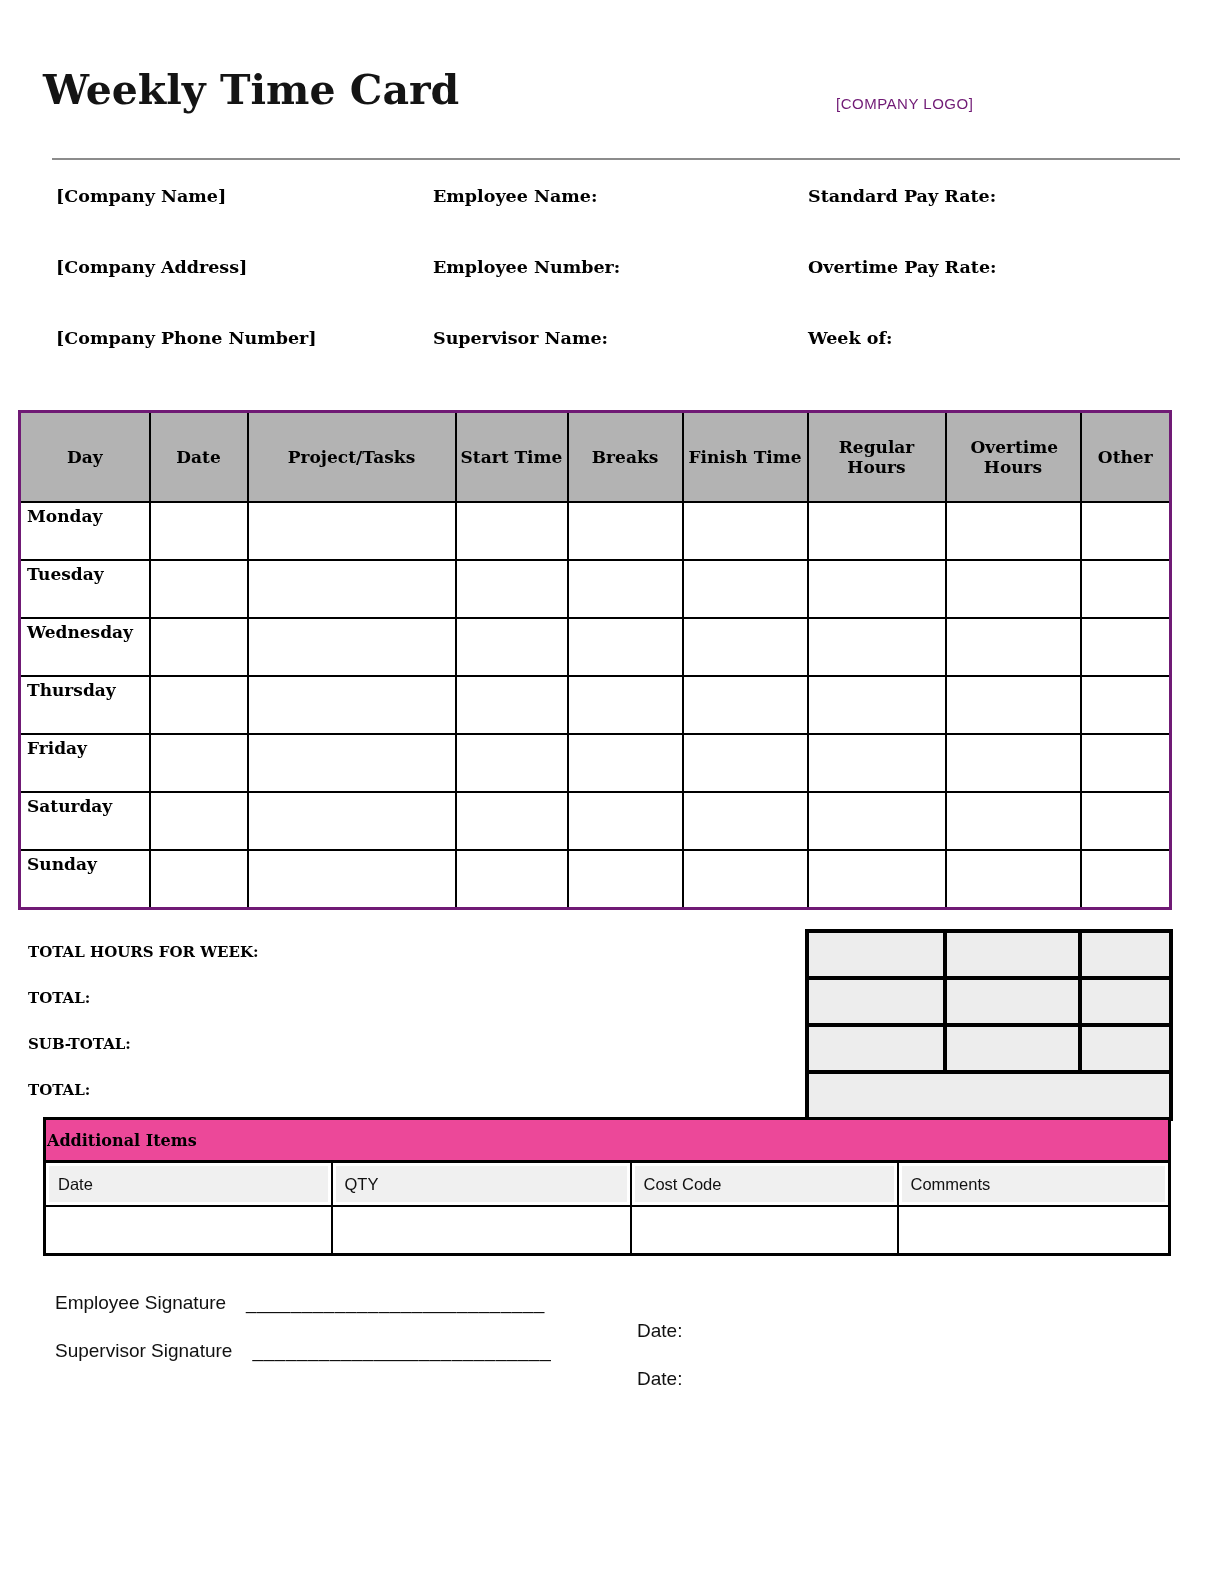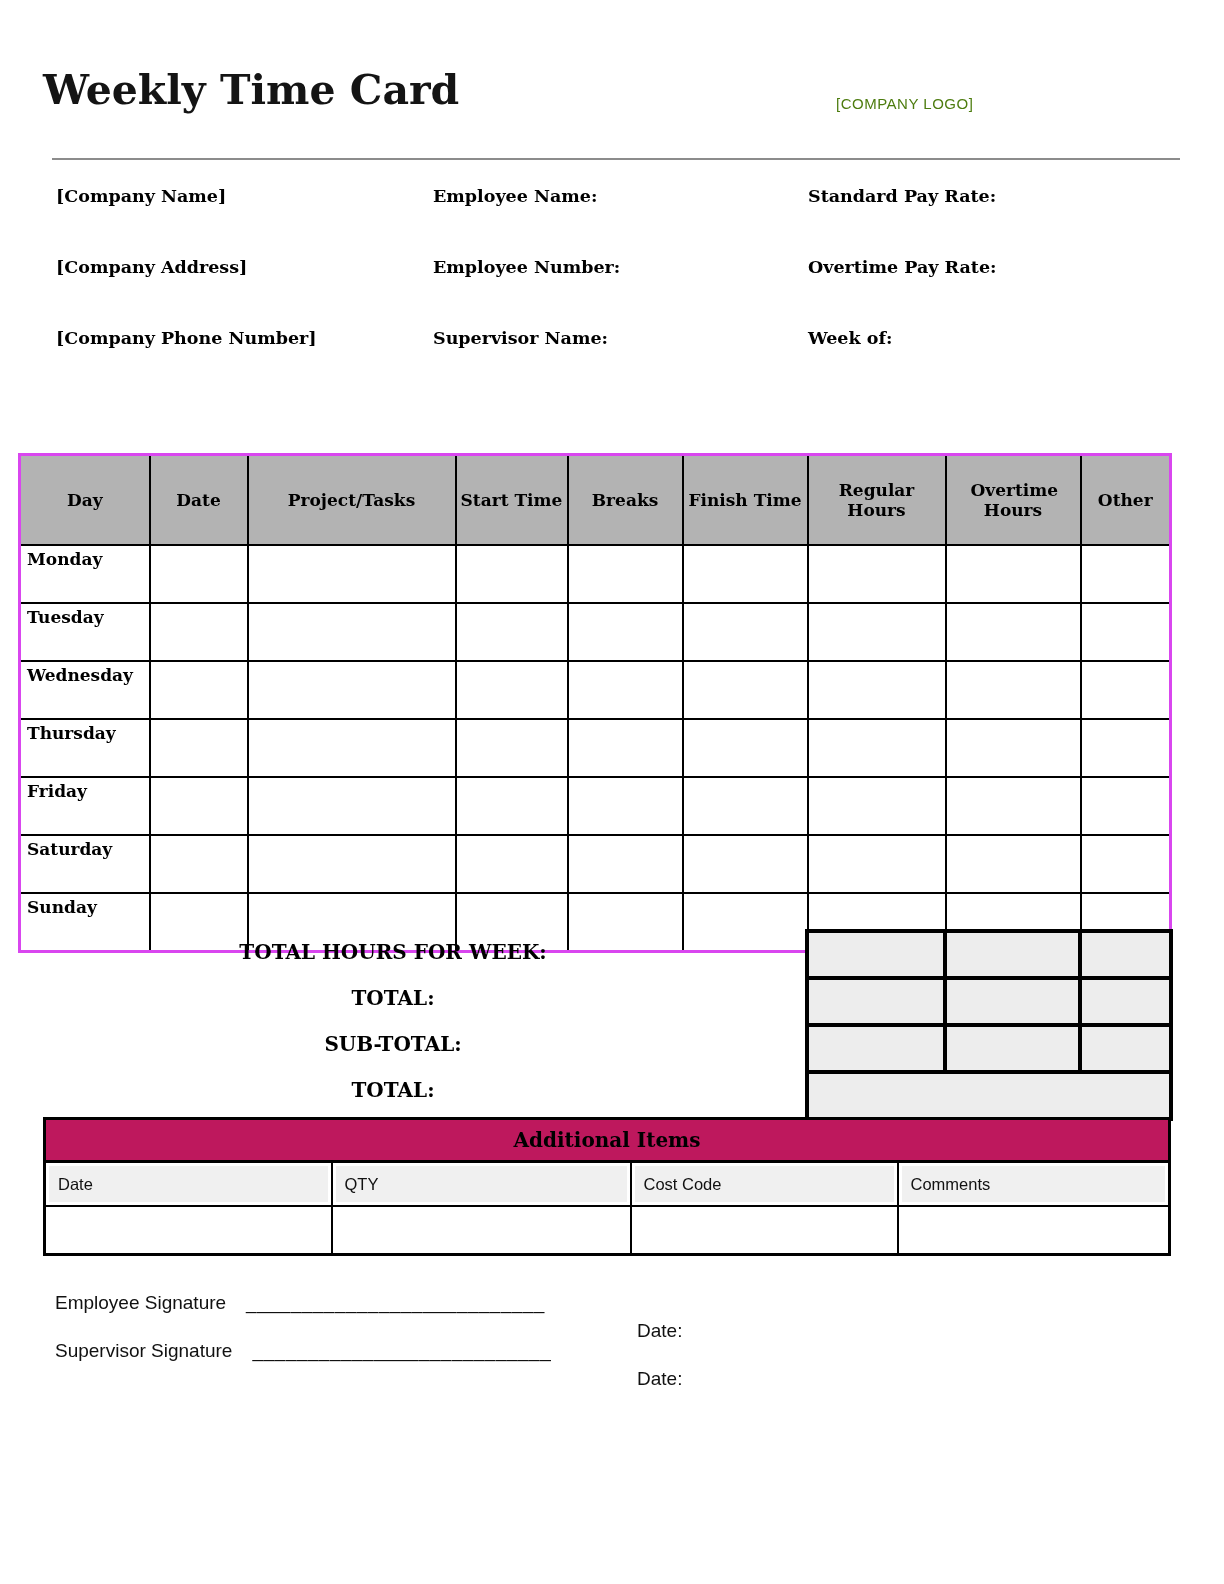--- a/index.html
+++ b/index.html
@@ -9,69 +9,69 @@
   }
 
   
   .doc-title {
     position:absolute; left:43px; top:66px;
     font-size:41px; font-weight:700; letter-spacing:0px; color:#141414;
   }
   .logo-ph {
     position:absolute; left:836px; top:95px;
     font-family:"Liberation Sans", sans-serif; font-size:15px;
-    letter-spacing:0.5px; color:#4d7c0f;
+    letter-spacing:0.5px; color:#701a75;
   }
   .rule { position:absolute; left:52px; top:158px; width:1128px; height:2px; background:#8c8c8c; }
 
   
   .info-col { position:absolute; top:186px; }
   .info-col p { margin:0 0 53px 0; height:18px; font-size:17.5px; font-weight:700; white-space:nowrap; }
   .col-company  { left:56px; }
   .col-employee { left:433px; }
   .col-pay      { left:808px; }
 
   
   table.tc {
-    position:absolute; left:18px; top:453px; width:1151px;
-    border-collapse:collapse; table-layout:fixed; border:3px solid #d946ef;
+    position:absolute; left:18px; top:410px; width:1151px;
+    border-collapse:collapse; table-layout:fixed; border:3px solid #701a75;
   }
   table.tc th, table.tc td { border:2px solid #000; }
   table.tc th {
     background:#b3b3b3; height:88px; font-size:17px; font-weight:700;
     text-align:center; vertical-align:middle; padding:0 4px;
   }
   table.tc th.ot { padding:0 24px; }
   table.tc td { height:53px; background:#fff; }
   table.tc td.day { font-size:17px; font-weight:700; vertical-align:top; padding:3px 0 0 6px; }
   col.w0{width:130px} col.w1{width:98px} col.w2{width:208px} col.w3{width:112px}
   col.w4{width:115px} col.w5{width:125px} col.w6{width:138px} col.w7{width:135px} col.w8{width:90px}
 
   
   .sum-label {
-    position:absolute; left:7px; width:772px; height:46px; line-height:46px;
-    text-align:center; font-size:20px; font-weight:700; white-space:nowrap;
+    position:absolute; left:28px; width:772px; height:46px; line-height:46px;
+    text-align:left; font-size:15px; font-weight:700; white-space:nowrap;
   }
   .sl1{top:929px} .sl2{top:975px} .sl3{top:1021px} .sl4{top:1067px}
   table.sumbox {
     position:absolute; left:805px; top:929px; width:364px;
     border-collapse:collapse; table-layout:fixed;
   }
   table.sumbox td { border:4px solid #000; background:#ededed; height:41px; }
   col.s0{width:138px} col.s1{width:135px} col.s2{width:91px}
 
   
   table.ai {
     position:absolute; left:43px; top:1117px; width:1125px;
     border-collapse:collapse; table-layout:fixed; border:3px solid #000;
   }
   table.ai td { border:2px solid #000; }
   table.ai td.band {
-    background:#be185d; height:38px; text-align:center;
-    font-size:20px; font-weight:700; border-bottom:3px solid #000;
+    background:#ec4899; height:38px; text-align:left;
+    font-size:16px; font-weight:700; border-bottom:3px solid #000;
   }
   table.ai td.aih {
     background:#f0f0f0; height:42px; vertical-align:middle;
     font-family:"Liberation Sans", sans-serif; font-size:16.5px; color:#111;
     padding:0 0 0 12px; box-shadow:inset 0 0 0 3px #fff;
   }
   table.ai tr.aiempty td { height:44px; background:#fff; }
   col.a0{width:287px} col.a1{width:299px} col.a2{width:267px} col.a3{width:272px}
 
   

